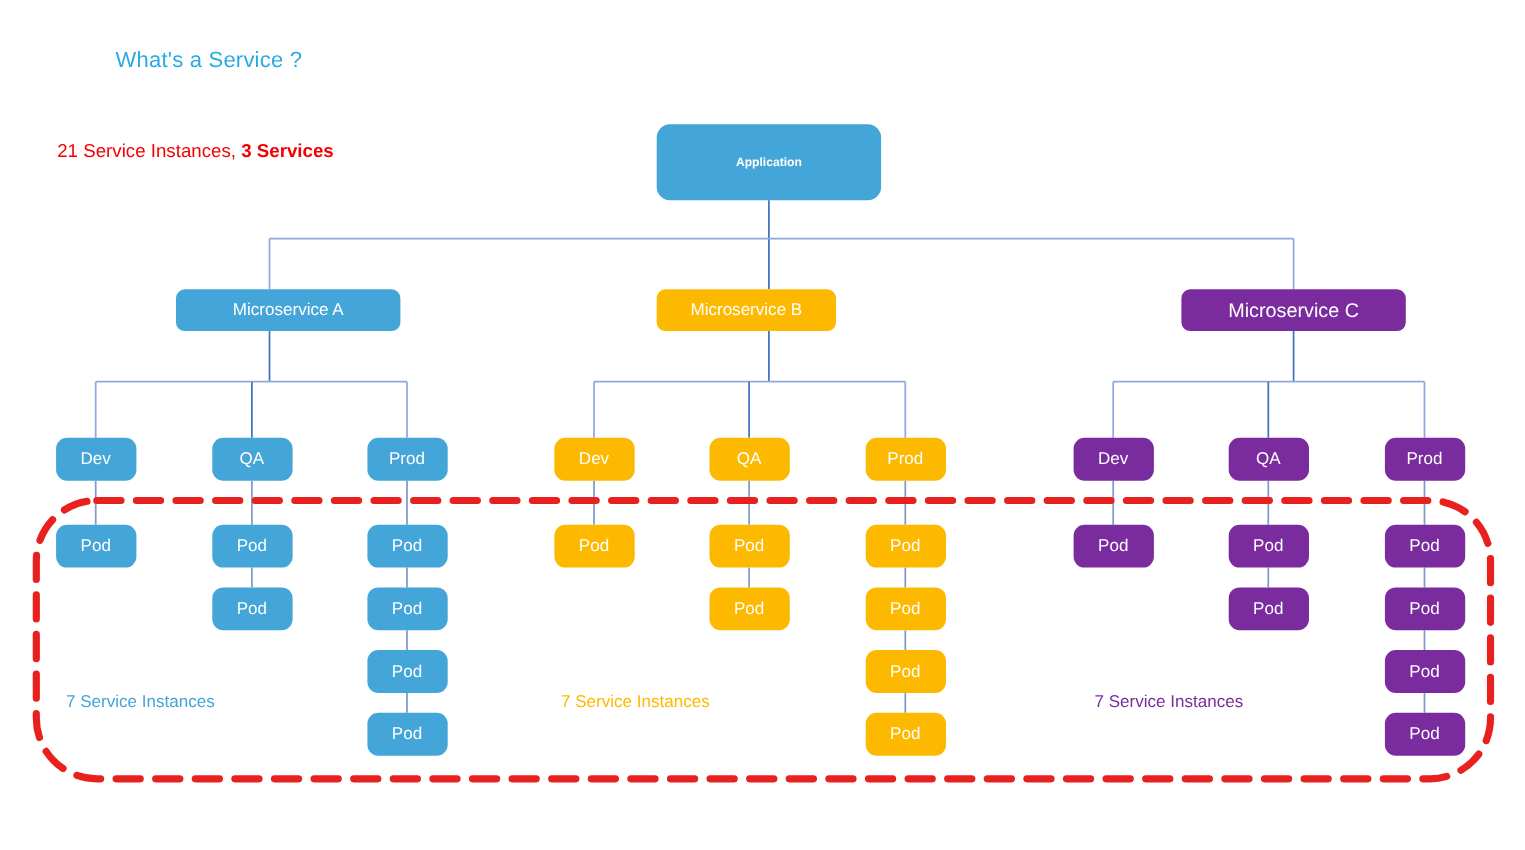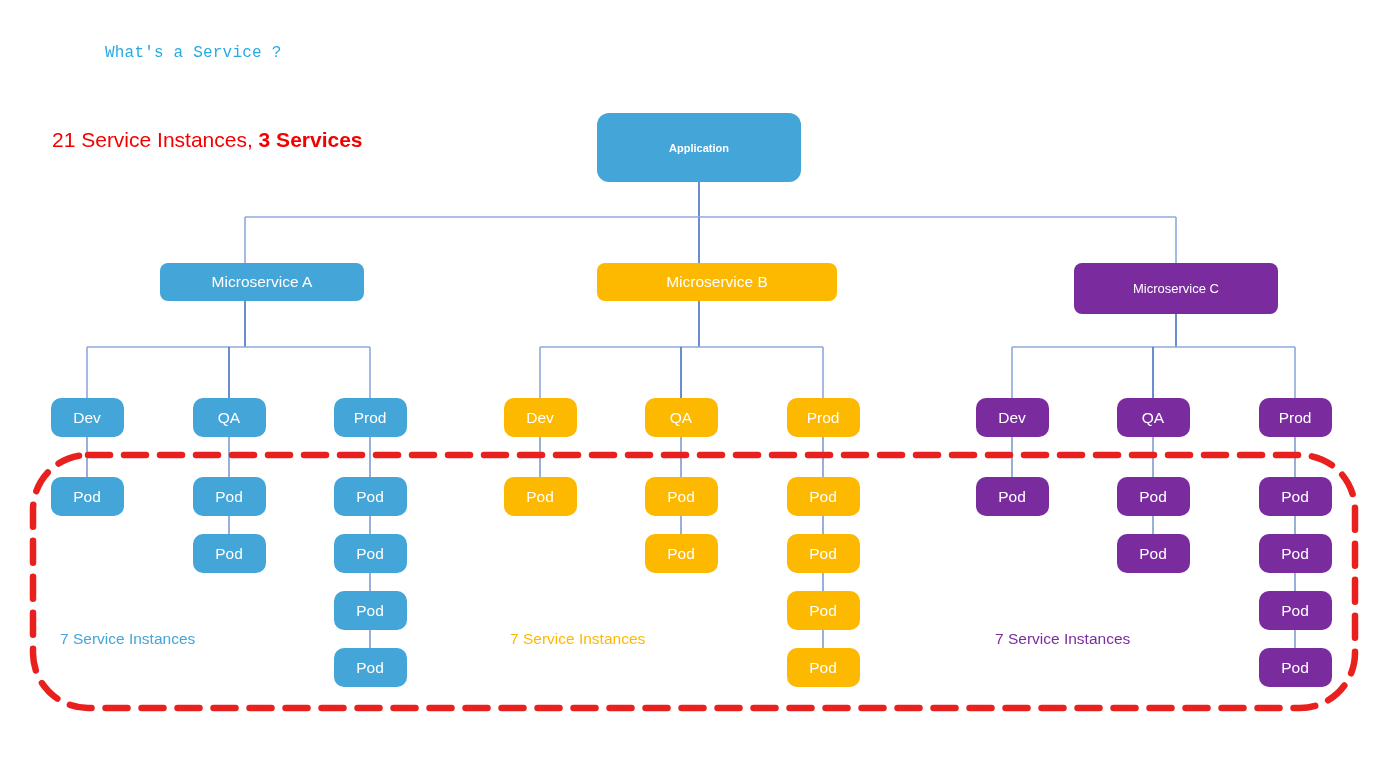--- a/index.html
+++ b/index.html
@@ -12,28 +12,27 @@
     font-family: "Liberation Sans", sans-serif;
   }
   #connector-svg {
     position: absolute;
     left: 0; top: 0;
     width: 1386px; height: 773px;
   }
   #page-title {
     position: absolute;
     left: 105px; top: 44px;
-    font-size: 16px;
+    font-size: 20px;
     letter-spacing: 0.2px;
-    font-family: Liberation Mono, monospace;
   }
   #instance-summary {
     position: absolute;
     left: 52px; top: 128px;
-    font-size: 21px;
+    font-size: 17px;
   }
   #instance-summary b { font-weight: bold; }
   .node {
     position: absolute;
     display: flex;
     align-items: center;
     justify-content: center;
     color: #ffffff;
     box-sizing: border-box;
   }
@@ -100,33 +99,33 @@
       <div class="node" style="left: 50.5px; top: 477px; width: 73px; height: 39px; border-radius: 10px; background: rgb(68, 165, 216); font-size: 15.5px; font-weight: normal;">Pod</div>
       <div class="node" style="left: 192.5px; top: 398px; width: 73px; height: 39px; border-radius: 10px; background: rgb(68, 165, 216); font-size: 15.5px; font-weight: normal;">QA</div>
       <div class="node" style="left: 192.5px; top: 477px; width: 73px; height: 39px; border-radius: 10px; background: rgb(68, 165, 216); font-size: 15.5px; font-weight: normal;">Pod</div>
       <div class="node" style="left: 192.5px; top: 534px; width: 73px; height: 39px; border-radius: 10px; background: rgb(68, 165, 216); font-size: 15.5px; font-weight: normal;">Pod</div>
       <div class="node" style="left: 333.5px; top: 398px; width: 73px; height: 39px; border-radius: 10px; background: rgb(68, 165, 216); font-size: 15.5px; font-weight: normal;">Prod</div>
       <div class="node" style="left: 333.5px; top: 477px; width: 73px; height: 39px; border-radius: 10px; background: rgb(68, 165, 216); font-size: 15.5px; font-weight: normal;">Pod</div>
       <div class="node" style="left: 333.5px; top: 534px; width: 73px; height: 39px; border-radius: 10px; background: rgb(68, 165, 216); font-size: 15.5px; font-weight: normal;">Pod</div>
       <div class="node" style="left: 333.5px; top: 591px; width: 73px; height: 39px; border-radius: 10px; background: rgb(68, 165, 216); font-size: 15.5px; font-weight: normal;">Pod</div>
       <div class="node" style="left: 333.5px; top: 648px; width: 73px; height: 39px; border-radius: 10px; background: rgb(68, 165, 216); font-size: 15.5px; font-weight: normal;">Pod</div>
       <div class="svc-label" style="left: 60px; top: 630px; color: rgb(68, 165, 216);">7 Service Instances</div>
-      <div class="node" style="left: 597px; top: 263px; width: 240px; height: 38px; border-radius: 8px; background: rgb(253, 184, 0); font-size: 15.5px; font-weight: normal;">Microservice B</div>
+      <div class="node" style="left: 597px; top: 263px; width: 163px; height: 38px; border-radius: 8px; background: rgb(253, 184, 0); font-size: 15.5px; font-weight: normal;">Microservice B</div>
       <div class="node" style="left: 503.5px; top: 398px; width: 73px; height: 39px; border-radius: 10px; background: rgb(253, 184, 0); font-size: 15.5px; font-weight: normal;">Dev</div>
       <div class="node" style="left: 503.5px; top: 477px; width: 73px; height: 39px; border-radius: 10px; background: rgb(253, 184, 0); font-size: 15.5px; font-weight: normal;">Pod</div>
       <div class="node" style="left: 644.5px; top: 398px; width: 73px; height: 39px; border-radius: 10px; background: rgb(253, 184, 0); font-size: 15.5px; font-weight: normal;">QA</div>
       <div class="node" style="left: 644.5px; top: 477px; width: 73px; height: 39px; border-radius: 10px; background: rgb(253, 184, 0); font-size: 15.5px; font-weight: normal;">Pod</div>
       <div class="node" style="left: 644.5px; top: 534px; width: 73px; height: 39px; border-radius: 10px; background: rgb(253, 184, 0); font-size: 15.5px; font-weight: normal;">Pod</div>
       <div class="node" style="left: 786.5px; top: 398px; width: 73px; height: 39px; border-radius: 10px; background: rgb(253, 184, 0); font-size: 15.5px; font-weight: normal;">Prod</div>
       <div class="node" style="left: 786.5px; top: 477px; width: 73px; height: 39px; border-radius: 10px; background: rgb(253, 184, 0); font-size: 15.5px; font-weight: normal;">Pod</div>
       <div class="node" style="left: 786.5px; top: 534px; width: 73px; height: 39px; border-radius: 10px; background: rgb(253, 184, 0); font-size: 15.5px; font-weight: normal;">Pod</div>
       <div class="node" style="left: 786.5px; top: 591px; width: 73px; height: 39px; border-radius: 10px; background: rgb(253, 184, 0); font-size: 15.5px; font-weight: normal;">Pod</div>
       <div class="node" style="left: 786.5px; top: 648px; width: 73px; height: 39px; border-radius: 10px; background: rgb(253, 184, 0); font-size: 15.5px; font-weight: normal;">Pod</div>
       <div class="svc-label" style="left: 510px; top: 630px; color: rgb(253, 184, 0);">7 Service Instances</div>
-      <div class="node" style="left: 1074px; top: 263px; width: 204px; height: 51px; border-radius: 8px; background: rgb(122, 44, 158); font-size: 13px; font-weight: normal;">Microservice C</div>
+      <div class="node" style="left: 1074px; top: 263px; width: 204px; height: 38px; border-radius: 8px; background: rgb(122, 44, 158); font-size: 18px; font-weight: normal;">Microservice C</div>
       <div class="node" style="left: 975.5px; top: 398px; width: 73px; height: 39px; border-radius: 10px; background: rgb(122, 44, 158); font-size: 15.5px; font-weight: normal;">Dev</div>
       <div class="node" style="left: 975.5px; top: 477px; width: 73px; height: 39px; border-radius: 10px; background: rgb(122, 44, 158); font-size: 15.5px; font-weight: normal;">Pod</div>
       <div class="node" style="left: 1116.5px; top: 398px; width: 73px; height: 39px; border-radius: 10px; background: rgb(122, 44, 158); font-size: 15.5px; font-weight: normal;">QA</div>
       <div class="node" style="left: 1116.5px; top: 477px; width: 73px; height: 39px; border-radius: 10px; background: rgb(122, 44, 158); font-size: 15.5px; font-weight: normal;">Pod</div>
       <div class="node" style="left: 1116.5px; top: 534px; width: 73px; height: 39px; border-radius: 10px; background: rgb(122, 44, 158); font-size: 15.5px; font-weight: normal;">Pod</div>
       <div class="node" style="left: 1258.5px; top: 398px; width: 73px; height: 39px; border-radius: 10px; background: rgb(122, 44, 158); font-size: 15.5px; font-weight: normal;">Prod</div>
       <div class="node" style="left: 1258.5px; top: 477px; width: 73px; height: 39px; border-radius: 10px; background: rgb(122, 44, 158); font-size: 15.5px; font-weight: normal;">Pod</div>
       <div class="node" style="left: 1258.5px; top: 534px; width: 73px; height: 39px; border-radius: 10px; background: rgb(122, 44, 158); font-size: 15.5px; font-weight: normal;">Pod</div>
       <div class="node" style="left: 1258.5px; top: 591px; width: 73px; height: 39px; border-radius: 10px; background: rgb(122, 44, 158); font-size: 15.5px; font-weight: normal;">Pod</div>
       <div class="node" style="left: 1258.5px; top: 648px; width: 73px; height: 39px; border-radius: 10px; background: rgb(122, 44, 158); font-size: 15.5px; font-weight: normal;">Pod</div>

